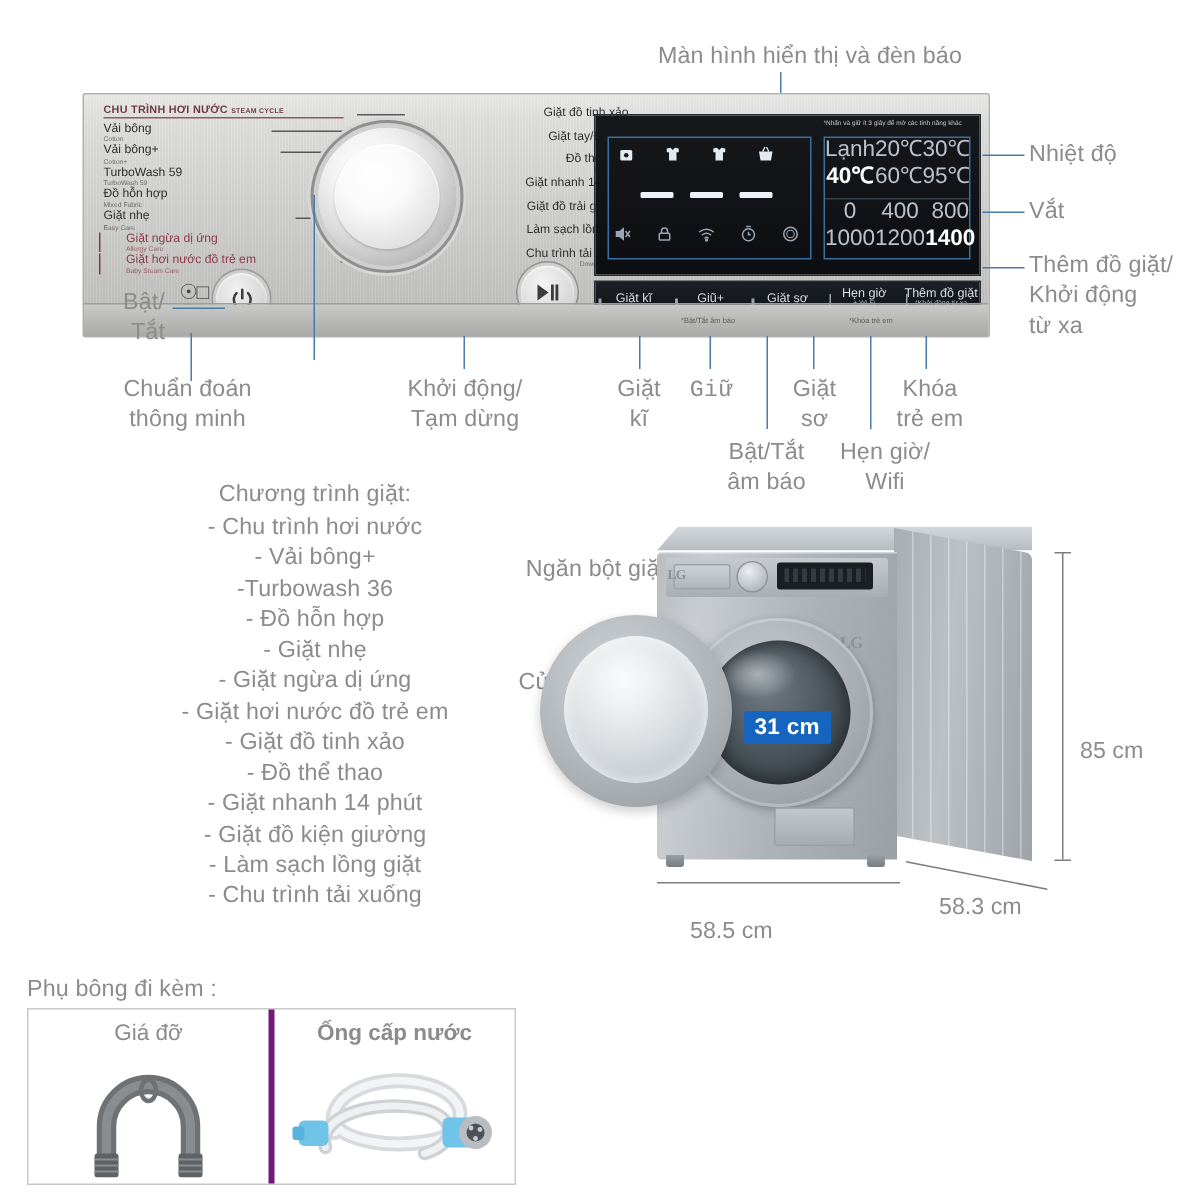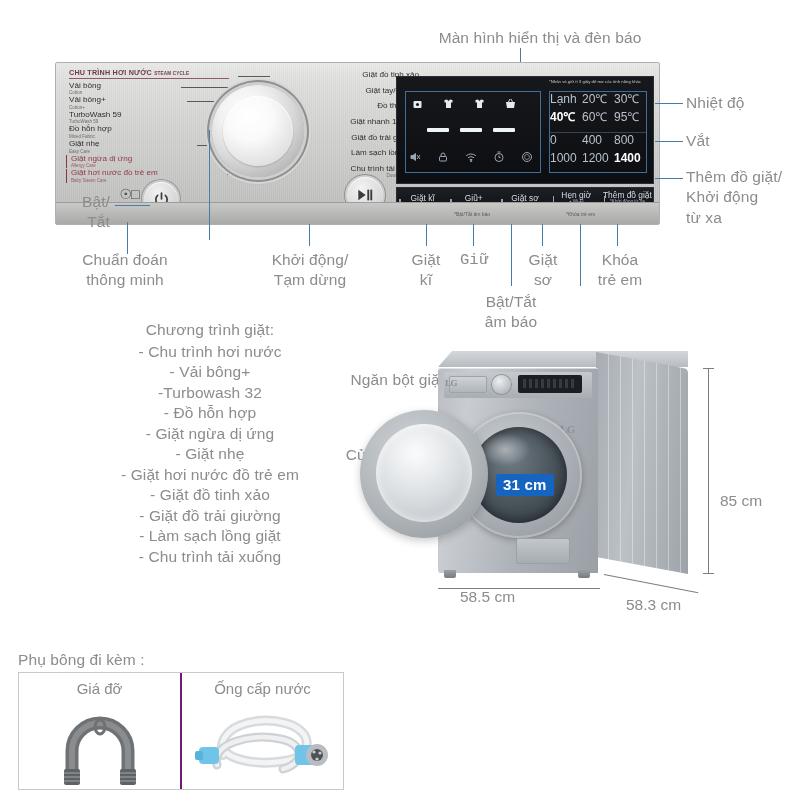--- a/index.html
+++ b/index.html
@@ -47,21 +47,21 @@
   .prog-title{
     font-size:7.2px; font-weight:bold; color:#6f3b46; letter-spacing:.2px;
     border-bottom:1px solid #8e5a63; padding-bottom:1px; margin-bottom:2.5px; white-space:nowrap;
   }
   .prog-title .en{ font-size:4.6px; letter-spacing:.2px; }
   .prog { position:relative; margin-bottom:1px; }
   .prog .vn { font-size:8.1px; color:#2e2e2e; line-height:1.05; white-space:nowrap; }
   .prog .en { font-size:4.5px; color:#6b6b6b; line-height:1.15; white-space:nowrap; }
   .prog.red .vn { color:#8e3a45; }
   .prog.red .en { color:#9a5a63; }
-  .prog.red { border-left:1px solid #8e3a45; padding-left:4px; margin-left:-3px; }
+  .prog.red { border-left:1px solid #8e3a45; padding-left:17px; margin-left:-3px; }
   .prog .dash{
     position:absolute; height:1px; background:#585858; top:5px; right:-2px;
   }
 
   
   .proglist-r { position:absolute; left:218px; top:8px; width:145px; text-align:right; }
   .proglist-r .prog .vn,
   .proglist-r .prog .en { text-align:right; }
   .proglist-r .prog { margin-bottom:2px; }
   .proglist-r .prog .dash{ left:-4px; right:auto; }
@@ -134,21 +134,21 @@
     content:""; position:absolute; left:0; top:50%; transform:translateY(-50%);
     width:22px; height:4px; background:#eef3f8; border-radius:1px;
   }
   .lcd-status{ position:absolute; left:12px; top:72px; display:flex; gap:16px; }
   .lcd-status .ic{ width:12px; height:12px; color:#9aa6b4; }
 
   .optgrid{ position:absolute; display:grid; grid-template-columns:repeat(3,1fr); }
   #tempgrid{ left:153px; top:16px; width:96px; row-gap:5px; }
   #spingrid{ left:153px; top:57px; width:96px; row-gap:5px; }
   .optgrid span{
-    font-size:12px; color:#b9c2cc; text-align:left; line-height:13px; white-space:nowrap;
+    font-size:15px; color:#b9c2cc; text-align:center; line-height:13px; white-space:nowrap;
   }
   .optgrid span.on{ color:#ffffff; font-weight:bold; }
 
   
   .btnrow{
     position:absolute; left:340px; top:124px; width:258px; height:22px;
     background:linear-gradient(180deg,#1c1f24,#101317);
     border:1px solid #2b2f35;
     display:flex; align-items:center;
   }
@@ -261,21 +261,21 @@
   .dim-line{ position:absolute; background:#7d7d7d; }
   .dim-label{ position:absolute; color:#8c8c8c; font-size:15.5px; white-space:nowrap; }
 
   
   #acc-title{ left:18px; top:650px; font-size:15.5px; }
   #acc-box{
     left:18px; top:672px; width:326px; height:118px;
     border:1px solid #c9c9c9; display:flex;
   }
   #acc-box .cell{ flex:1; position:relative; }
-  #acc-box .cell + .cell{ border-left:2px solid #701a75; }
+  #acc-box .cell + .cell{ border-left:4px solid #701a75;font-weight:bold; }
   #acc-box .cap{
     position:absolute; left:0; right:0; top:7px; text-align:center;
     font-size:15px; color:#8c8c8c;
   }
   .bracket{
     position:absolute; left:50%; top:40px; transform:translateX(-50%);
   }
   .hose{ position:absolute; left:50%; top:36px; transform:translateX(-50%); }
 </style>
 </head>
@@ -514,27 +514,29 @@
 
   <div class="leader v abs" style="left:127px; top:222px; height:32px;"></div>
   <div class="abs anno anno-c" style="left:10px; top:250px; width:230px; white-space:pre-line;">Chuẩn đoán
 thông minh</div>
 
   <div class="leader v abs" style="left:209px; top:130px; height:110px;"></div>
   <div class="abs anno anno-c" style="left:95px; top:320px; width:230px;">Chương trình giặt:</div>
   <div class="abs anno anno-c" style="left:95px; top:342px; width:230px;">
     <div>- Chu trình hơi nước</div>
     <div>- Vải bông+</div>
-    <div>-Turbowash 32</div>
+    <div>-Turbowash 36</div>
     <div>- Đồ hỗn hợp</div>
+    <div>- Giặt nhẹ</div>
     <div>- Giặt ngừa dị ứng</div>
-    <div>- Giặt nhẹ</div>
     <div>- Giặt hơi nước đồ trẻ em</div>
     <div>- Giặt đồ tinh xảo</div>
-    <div>- Giặt đồ trải giường</div>
+    <div>- Đồ thể thao</div>
+    <div>- Giặt nhanh 14 phút</div>
+    <div>- Giặt đồ kiện giường</div>
     <div>- Làm sạch lồng giặt</div>
     <div>- Chu trình tải xuống</div>
   </div>
 
   <div class="leader v abs" style="left:309px; top:224px; height:22px;"></div>
   <div class="abs anno anno-c" style="left:250px; top:250px; width:120px; white-space:pre-line;">Khởi động/
 Tạm dừng</div>
 
   <div class="leader v abs" style="left:426px; top:224px; height:22px;"></div>
   <div class="abs anno anno-c" style="left:396px; top:250px; width:60px; white-space:pre-line;">Giặt
@@ -545,20 +547,22 @@
 
   <div class="leader v abs" style="left:511px; top:224px; height:62px;"></div>
   <div class="abs anno anno-c" style="left:466px; top:292px; width:90px; white-space:pre-line;">Bật/Tắt
 âm báo</div>
 
   <div class="leader v abs" style="left:542px; top:224px; height:22px;"></div>
   <div class="abs anno anno-c" style="left:515px; top:250px; width:56px; white-space:pre-line;">Giặt
 sơ</div>
 
   <div class="leader v abs" style="left:580px; top:224px; height:62px;"></div>
+  <div class="abs anno anno-c" style="left:545px; top:292px; width:90px; white-space:pre-line;">Hẹn giờ/
+Wifi</div>
 
   <div class="leader v abs" style="left:617px; top:224px; height:22px;"></div>
   <div class="abs anno anno-c" style="left:585px; top:250px; width:70px; white-space:pre-line;">Khóa
 trẻ em</div>
 
   <div class="leader h abs" style="left:655px; top:103px; width:28px;"></div>
   <div class="abs anno" style="left:686px; top:93px;">Nhiệt độ</div>
 
   <div class="leader h abs" style="left:655px; top:141px; width:28px;"></div>
   <div class="abs anno" style="left:686px; top:131px;">Vắt</div>
@@ -607,21 +611,21 @@
     </div>
     <div class="door-open"></div>
     <div class="badge-31">31 cm</div>
 
     <div class="dim-line abs" style="left:310px; top:16px; width:1px; height:205px;"></div>
     <div class="dim-line abs" style="left:305px; top:16px; width:11px; height:1px;"></div>
     <div class="dim-line abs" style="left:305px; top:221px; width:11px; height:1px;"></div>
     <div class="dim-label" style="left:322px; top:140px;">85 cm</div>
 
     <div class="dim-line abs" style="left:40px; top:236px; width:162px; height:1px;"></div>
-    <div class="dim-label" style="left:62px; top:236px;">58.5 cm</div>
+    <div class="dim-label" style="left:62px; top:260px;">58.5 cm</div>
 
     <div class="dim-line abs" style="left:206px; top:222px; width:96px; height:1px; transform:rotate(11deg); transform-origin:left center;"></div>
     <div class="dim-label" style="left:228px; top:244px;">58.3 cm</div>
   </div>
 
   <div id="acc-title" class="abs anno">Phụ bông đi kèm :</div>
   <div id="acc-box" class="abs">
     <div class="cell">
       <div class="cap">Giá đỡ</div>
       <svg class="bracket" width="92" height="72" viewBox="0 0 92 72">

